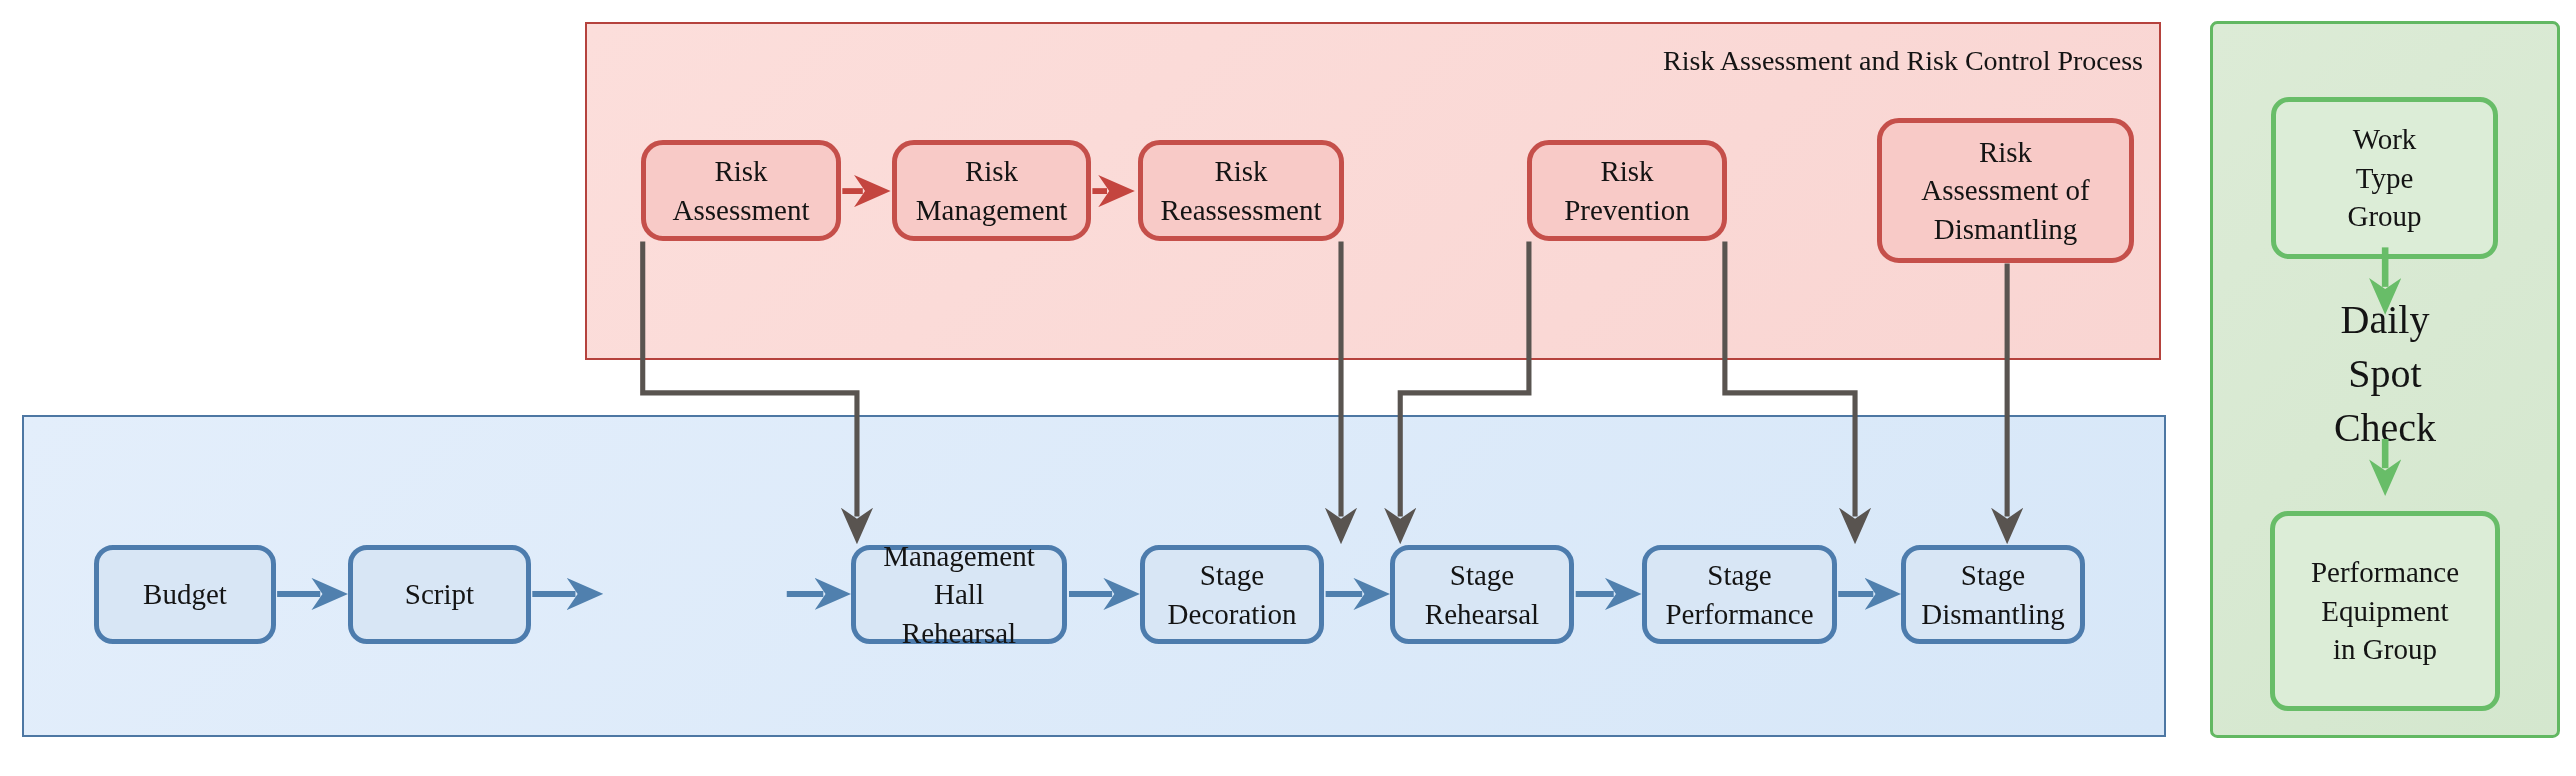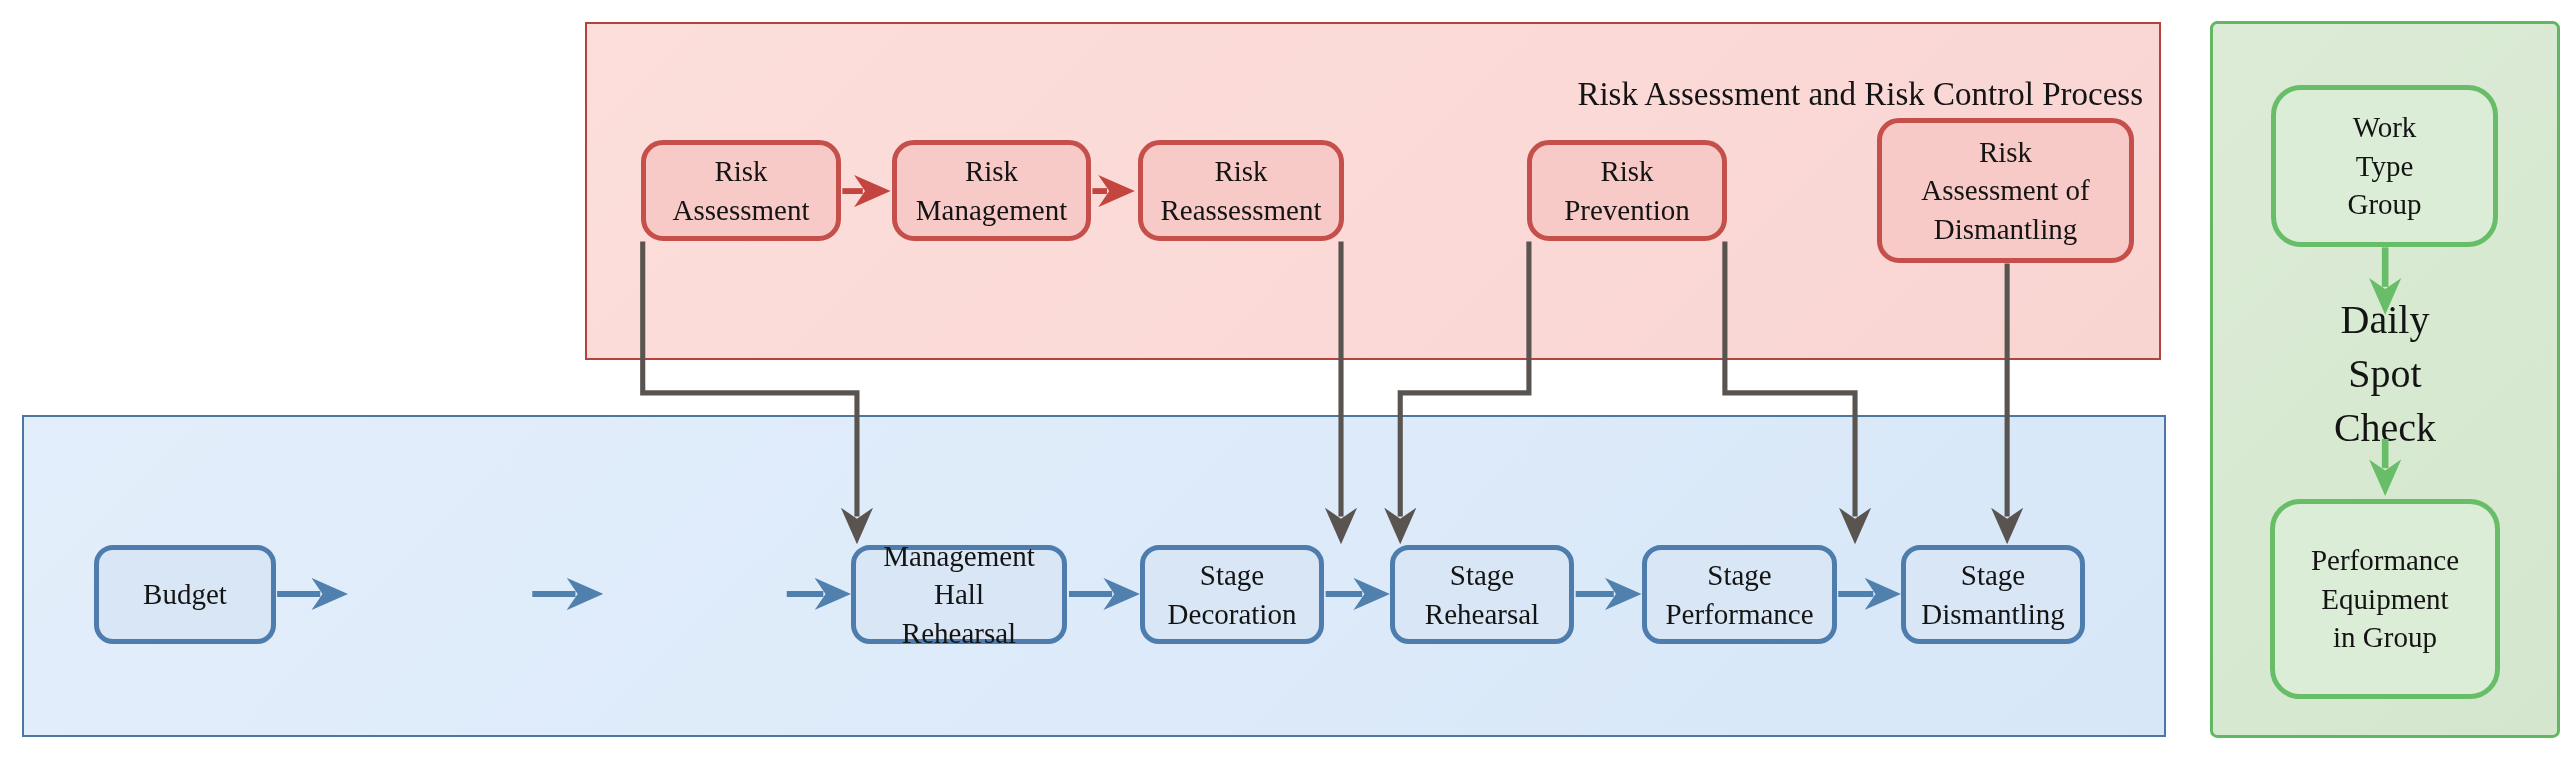--- a/index.html
+++ b/index.html
@@ -8,23 +8,23 @@
 
   .container{position:absolute;box-sizing:border-box;}
   .red-container{background:linear-gradient(135deg,#fcdedb,#f9d5d2);border:2.9px solid #b5423d;}
   .blue-container{background:linear-gradient(135deg,#e3eefb,#d7e7f8);border:2.9px solid #4d77a3;}
   .green-container{background:linear-gradient(135deg,#dcebd6,#d4e7ce);border:3.7px solid #62b862;border-radius:7.3px;}
 
   .node{position:absolute;box-sizing:border-box;display:flex;align-items:center;justify-content:center;
         text-align:center;white-space:pre-line;font-size:29px;line-height:1.33;}
   .red-node{background:#f8cac7;border:5.1px solid #c54f4a;border-radius:22px;}
   .blue-node{background:#d8e6f5;border:5.1px solid #4d7cad;border-radius:19px;}
-  .green-node{background:#dcedd7;border:5.8px solid #68bd68;border-radius:30px;}
+  .green-node{background:#dcedd7;border:5.8px solid #68bd68;border-radius:18px;margin-top:12px;}
 
-  .section-title{position:absolute;font-size:33px;white-space:nowrap;margin-top:31px;}
+  .section-title{position:absolute;font-size:28px;white-space:nowrap;}
   .free-text{position:absolute;display:flex;align-items:center;justify-content:center;
              text-align:center;white-space:pre-line;font-size:40px;line-height:1.35;}
 
   svg.overlay{position:absolute;left:0;top:0;pointer-events:none;}
   .edge{fill:none;stroke-linejoin:miter;}
 </style>
 </head>
 <body>
 
 <div class="canvas">
@@ -41,20 +41,21 @@
 Management</div>
   <div class="node red-node" style="left:1138px;top:140px;width:206px;height:101px">Risk
 Reassessment</div>
   <div class="node red-node" style="left:1527px;top:140px;width:200px;height:101px">Risk
 Prevention</div>
   <div class="node red-node" style="left:1877px;top:118px;width:257px;height:145px">Risk
 Assessment of
 Dismantling</div>
 
   <div class="node blue-node" style="left:94px;top:545px;width:182px;height:99px">Budget</div>
+  <div class="node blue-node" style="left:348px;top:545px;width:183px;height:99px">Script</div>
   <div class="node blue-node" style="left:851px;top:545px;width:216px;height:99px">Management Hall
 Rehearsal</div>
   <div class="node blue-node" style="left:1140px;top:545px;width:184px;height:99px">Stage
 Decoration</div>
   <div class="node blue-node" style="left:1390px;top:545px;width:184px;height:99px">Stage
 Rehearsal</div>
   <div class="node blue-node" style="left:1642px;top:545px;width:195px;height:99px">Stage
 Performance</div>
   <div class="node blue-node" style="left:1901px;top:545px;width:184px;height:99px">Stage
 Dismantling</div>

